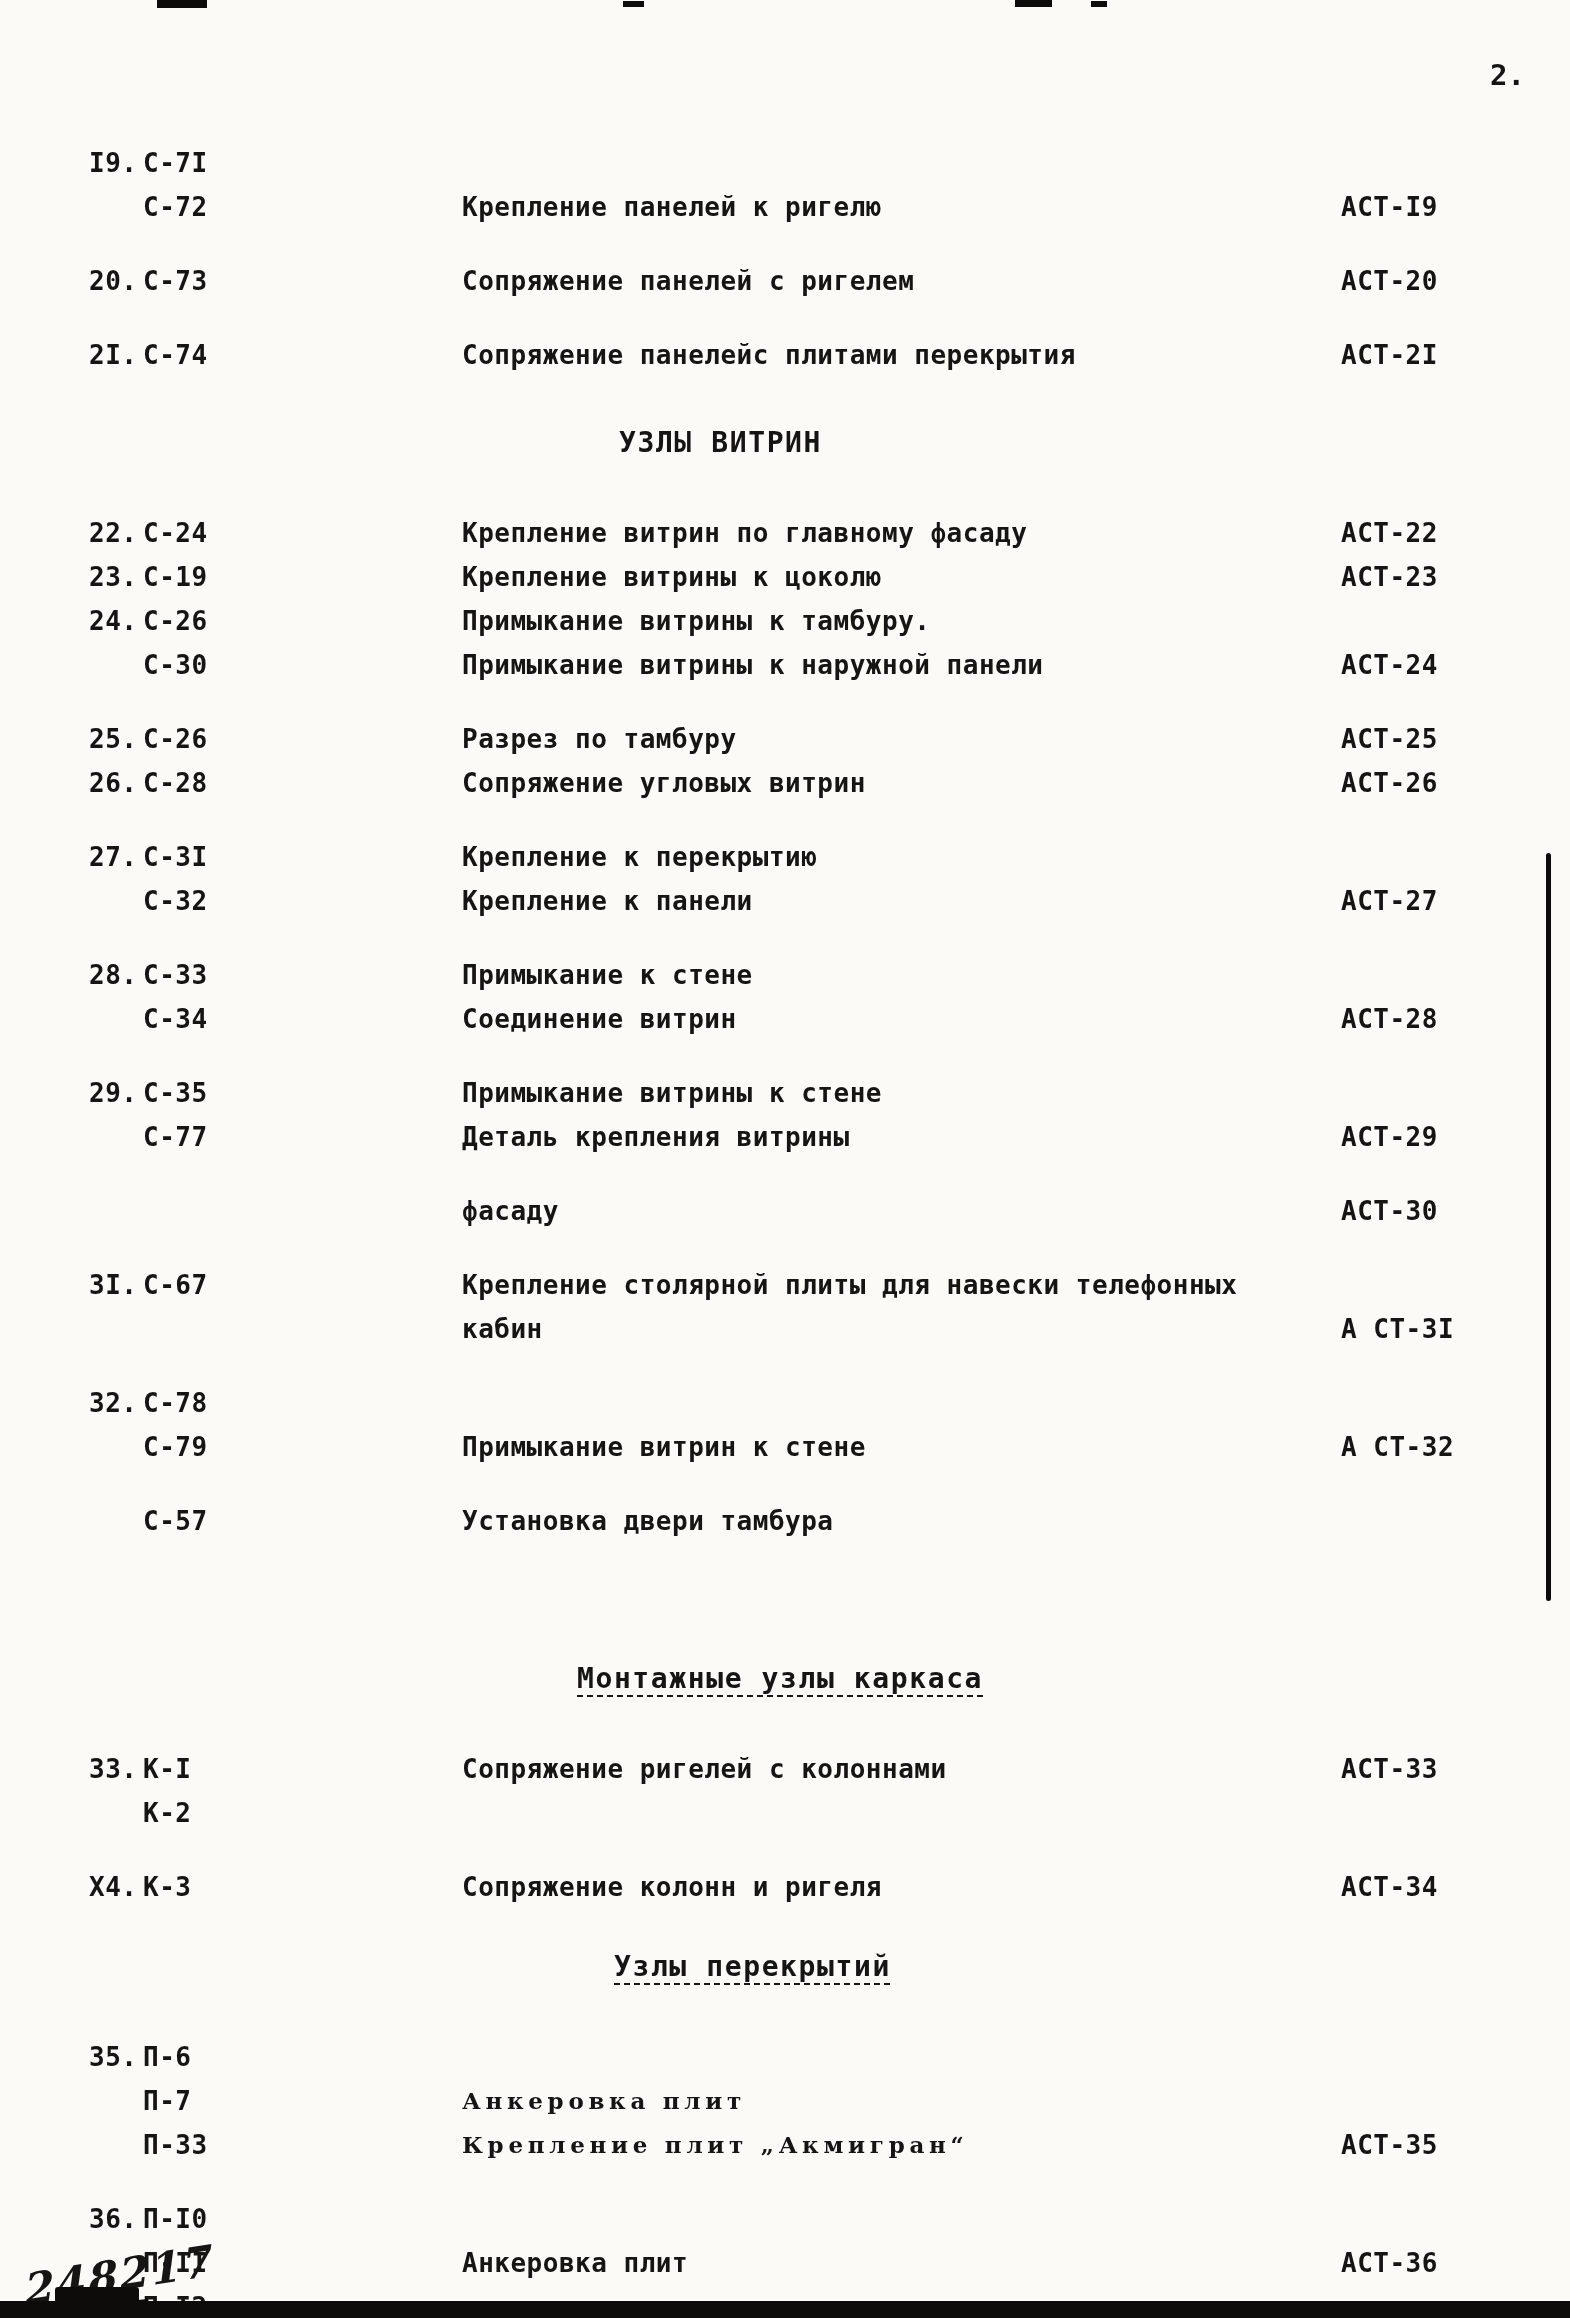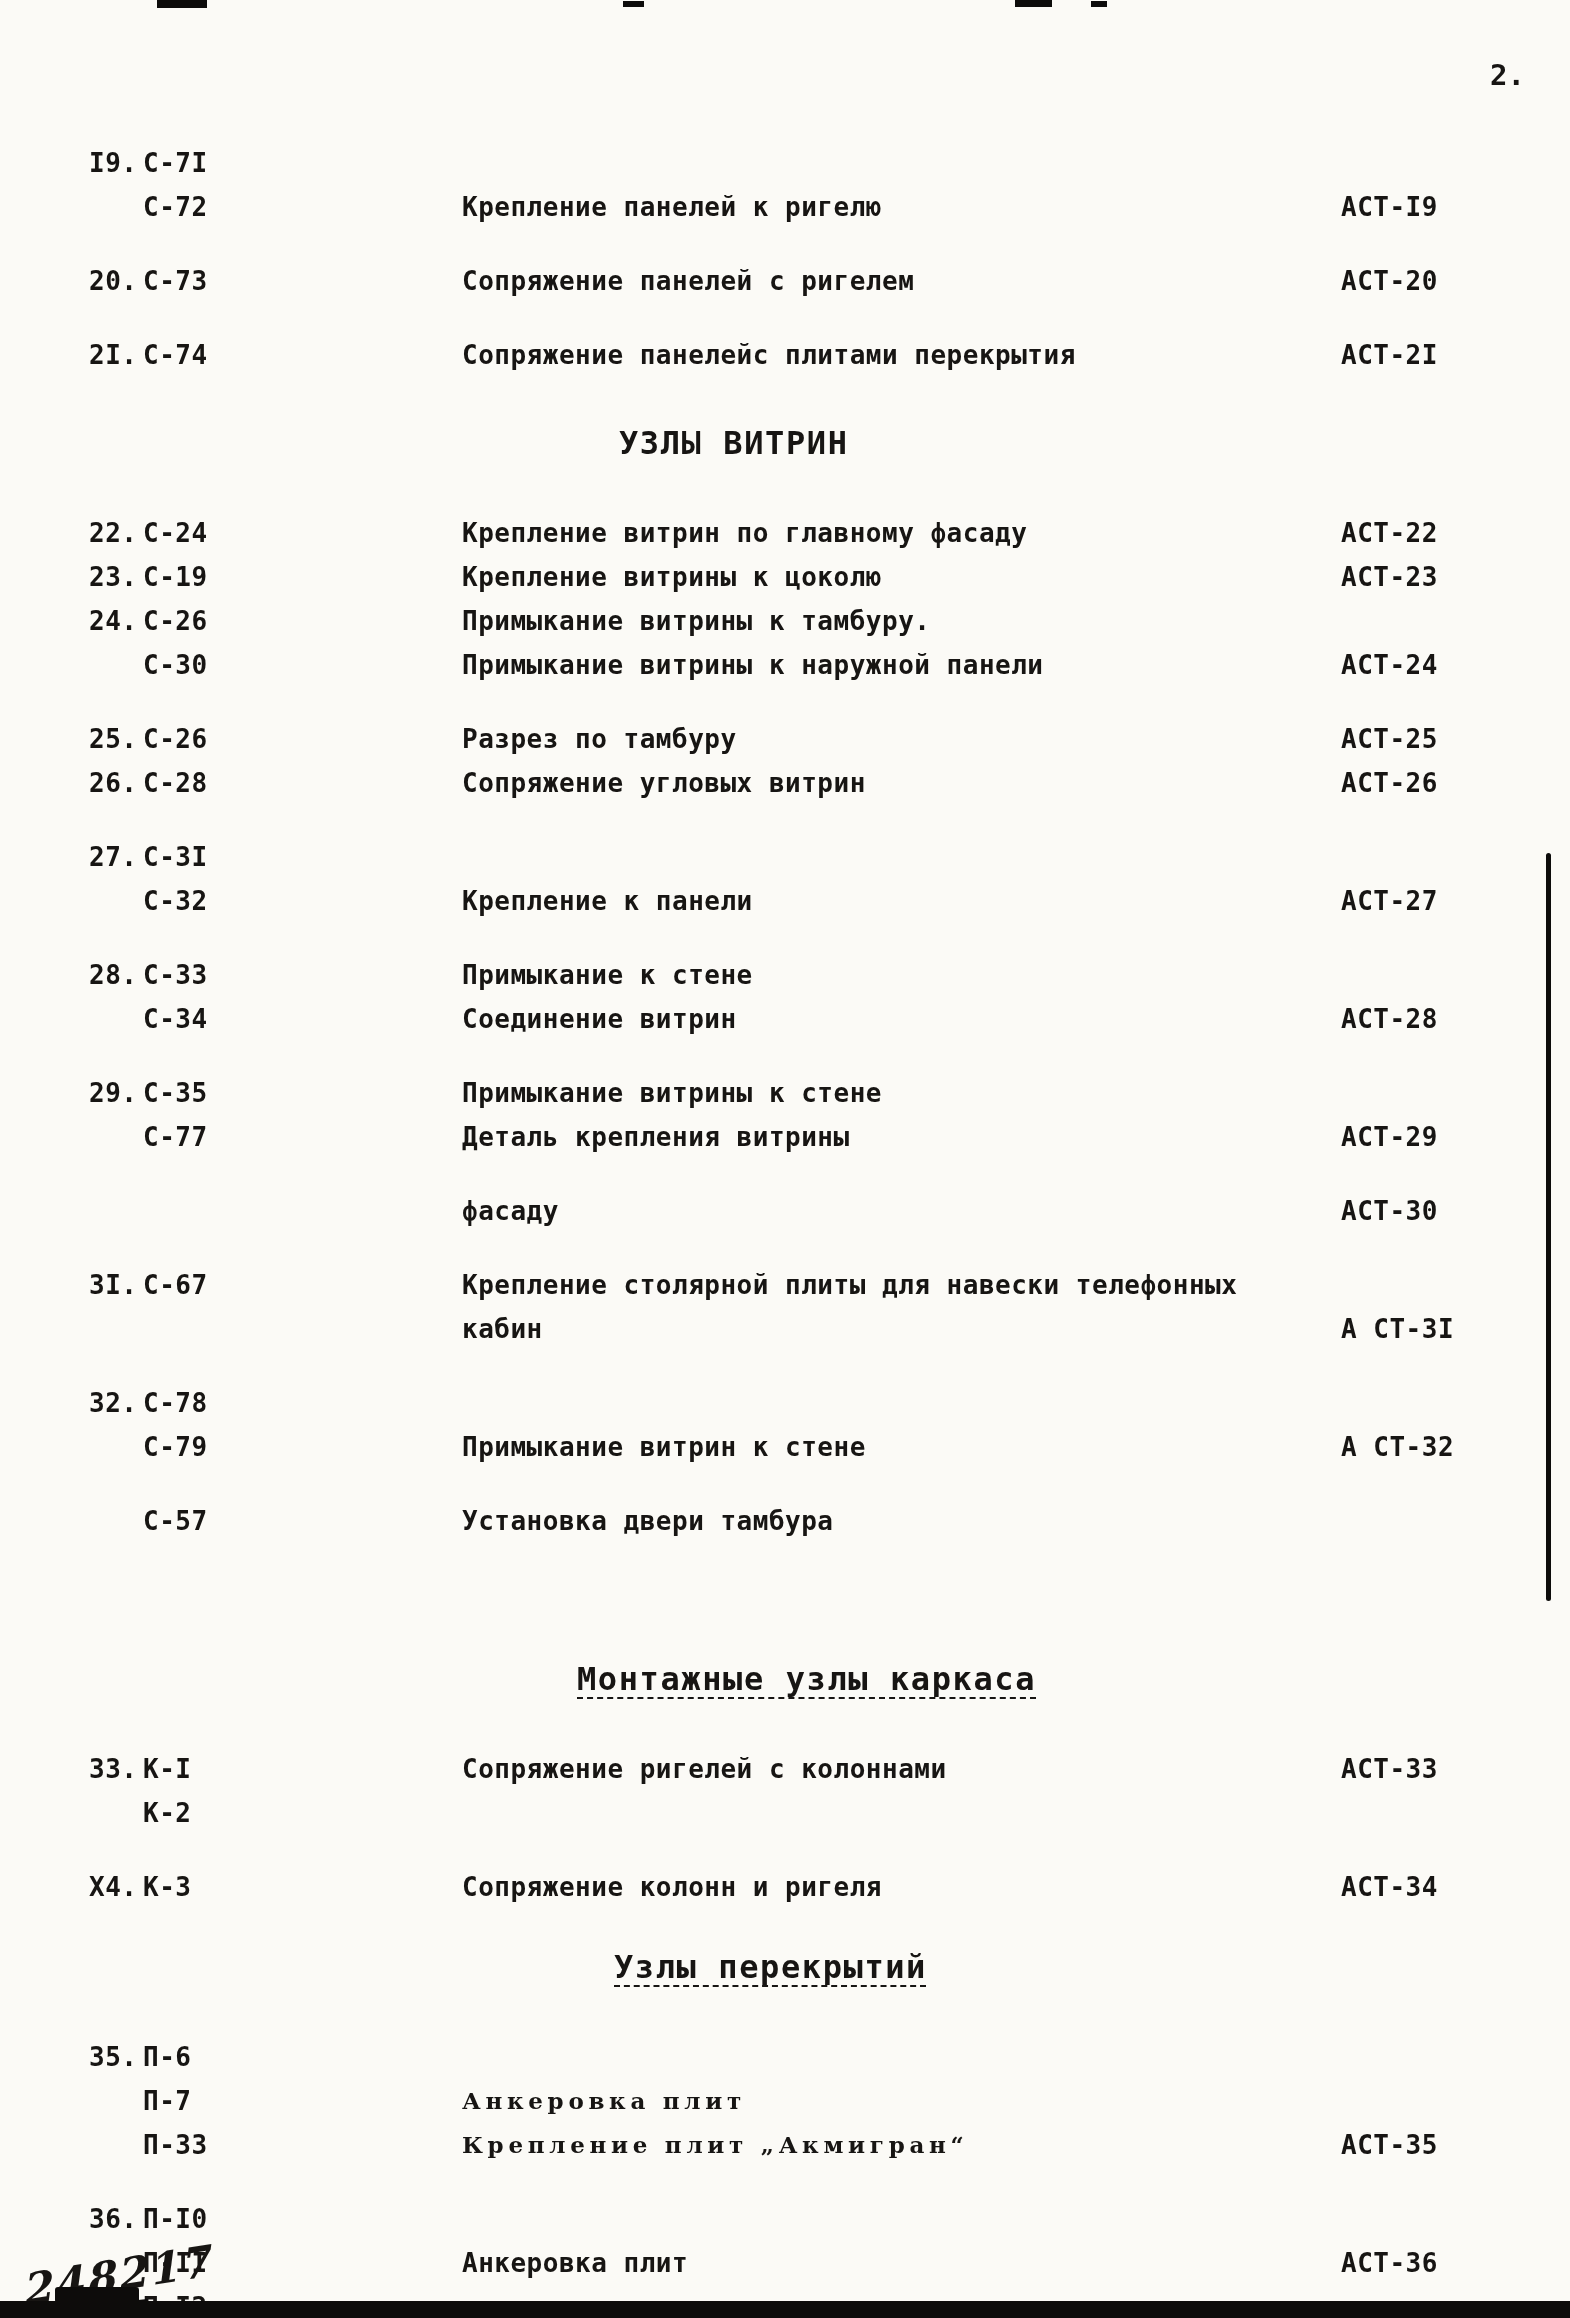--- a/index.html
+++ b/index.html
@@ -14,21 +14,21 @@
   }
   .page-number{
     position:absolute;
     left:1490px;
     top:58px;
     font-size:29px;
     font-weight:700;
   }
   .section{position:absolute;left:12px;width:100%;}
   .heading{
-    font-size:32px;
+    font-size:28px;
     font-weight:700;
     letter-spacing:1.6px;
     height:44px;
     line-height:44px;
     margin-bottom:46px;
     width:max-content;
   }
   .underlined{
     text-decoration:underline;
     text-decoration-style:dashed;
@@ -169,20 +169,21 @@
               <span class="desc">Сопряжение угловых витрин</span>
               <span class="sheet">АСТ-26</span>
             </div>
           </div>
         </div>
         <div class="group">
           <div class="entry">
             <div class="line">
               <span class="num">27.</span>
               <span class="code">С-3I</span>
+              <span class="desc">Крепление к перекрытию</span>
             </div>
             <div class="line">
               <span class="code">С-32</span>
               <span class="desc">Крепление к панели</span>
               <span class="sheet">АСТ-27</span>
             </div>
           </div>
         </div>
         <div class="group">
           <div class="entry">

